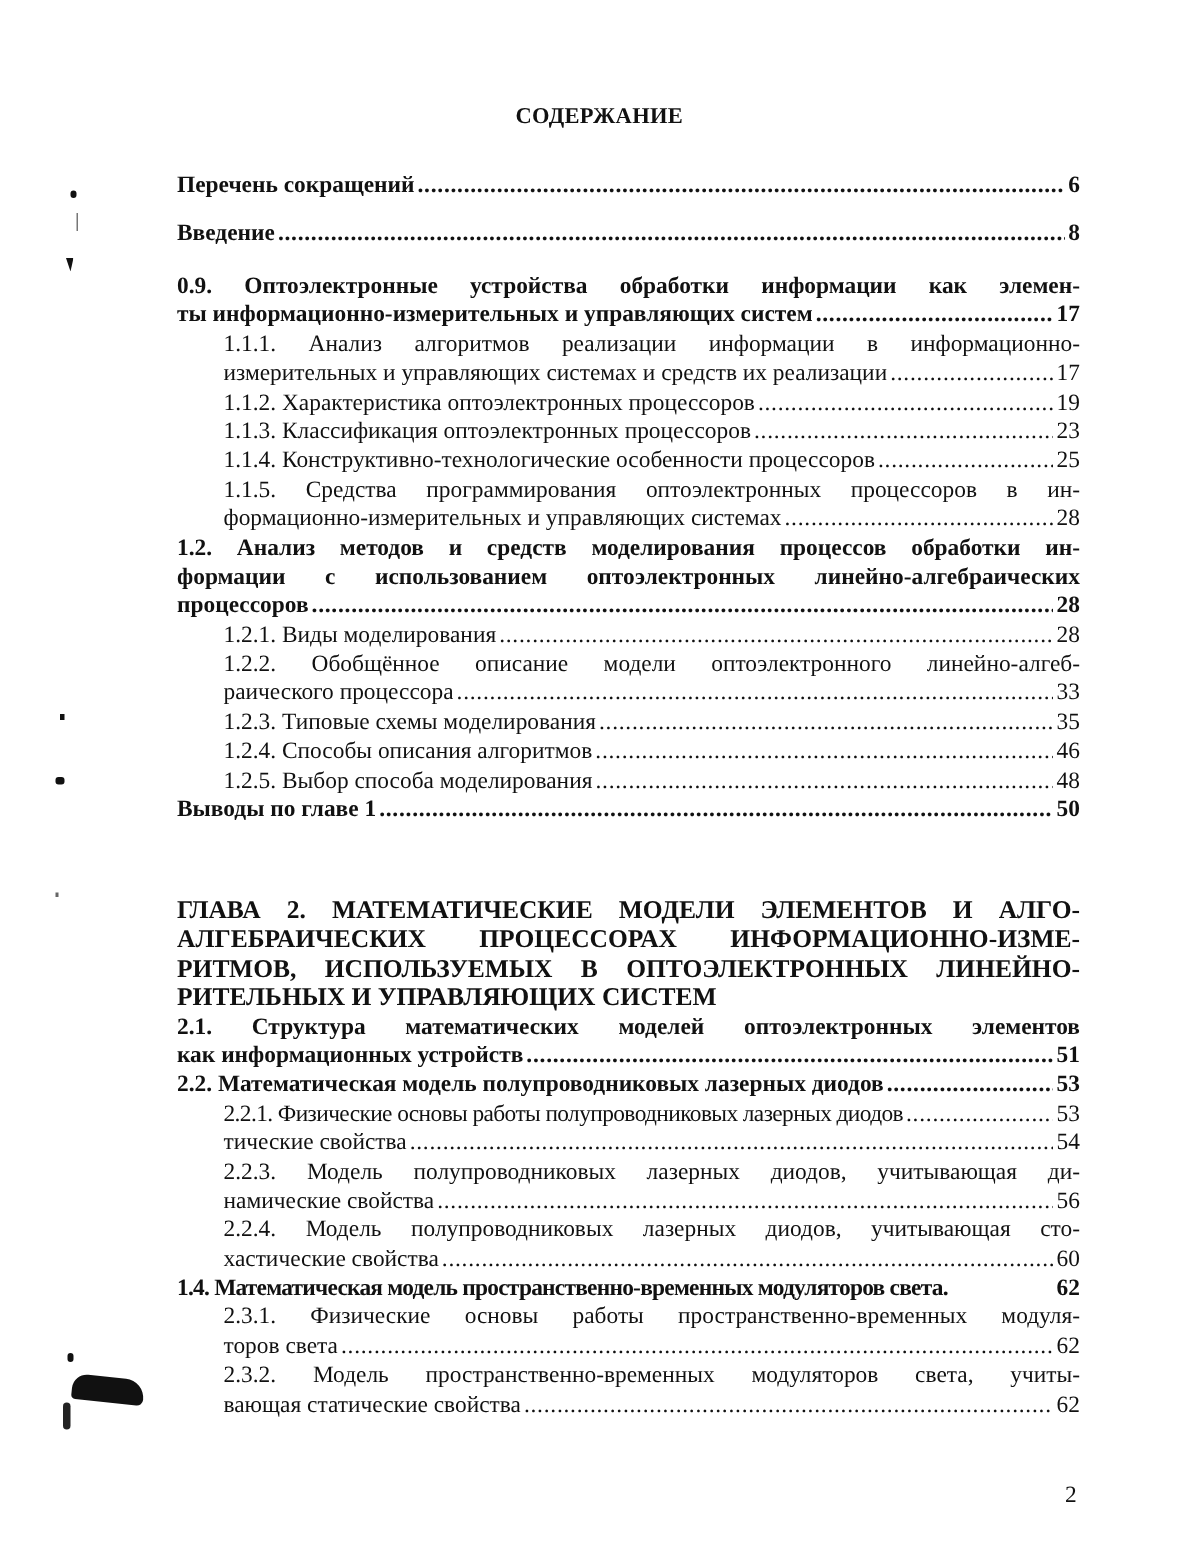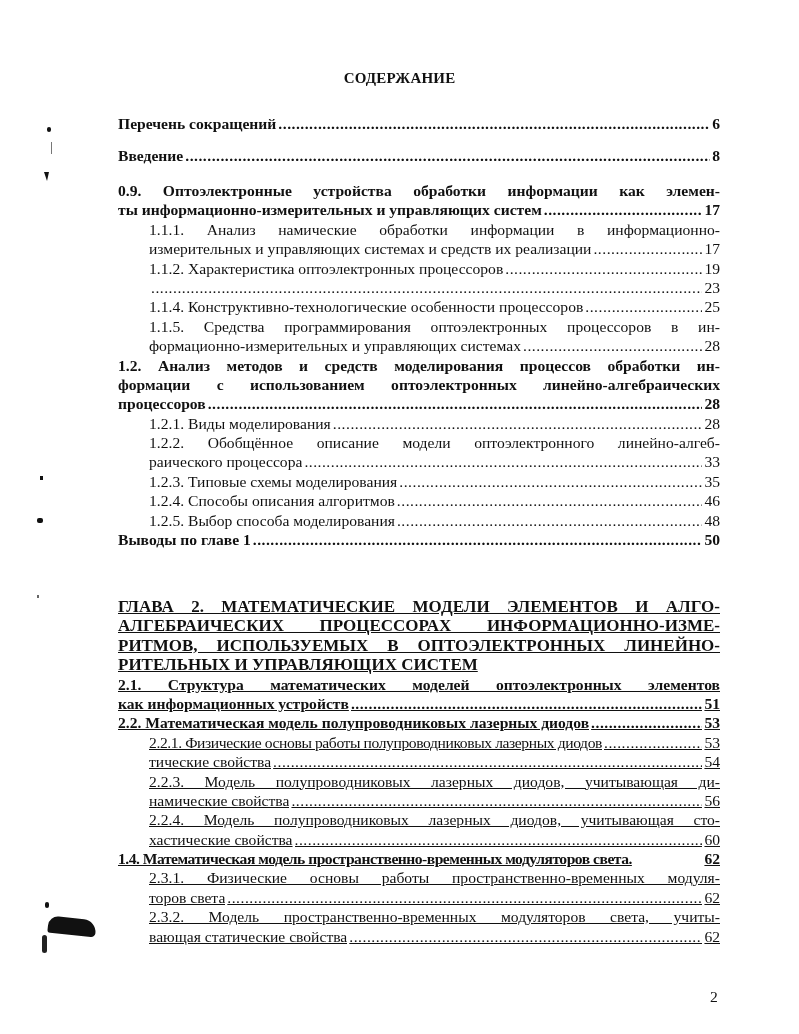--- a/index.html
+++ b/index.html
@@ -50,35 +50,36 @@
         </div>
       <div class="line b">
         <span class="txt">ты информационно-измерительных и управляющих систем</span>
         <span class="dots"></span>
         <span class="pg">17</span>
       </div>
     </div>
 
     <div class="ind">
       <div class="line">
-          <span class="justify">1.1.1. Анализ намические обработки информации в информационно-</span>
+          <span class="justify">1.1.1. Анализ алгоритмов реализации информации в информационно-</span>
         </div>
       <div class="line">
         <span class="txt">измерительных и управляющих системах и средств их реализации</span>
         <span class="dots"></span>
         <span class="pg">17</span>
       </div>
     </div>
 
     <div class="ind line">
       <span class="txt">1.1.2. Характеристика оптоэлектронных процессоров</span>
       <span class="dots"></span>
       <span class="pg">19</span>
     </div>
     <div class="ind line">
+      <span class="txt">1.1.3. Классификация оптоэлектронных процессоров</span>
       <span class="dots"></span>
       <span class="pg">23</span>
     </div>
     <div class="ind line">
       <span class="txt">1.1.4. Конструктивно-технологические особенности процессоров</span>
       <span class="dots"></span>
       <span class="pg">25</span>
     </div>
 
     <div class="ind">
@@ -139,21 +140,21 @@
       <span class="pg">48</span>
     </div>
 
     <div class="line b">
       <span class="txt">Выводы по главе 1</span>
       <span class="dots"></span>
       <span class="pg">50</span>
     </div>
   </div>
 
-  <div class="toc" style="top:597px;text-decoration:underline;">
+  <div class="toc" style="top:597px;">
     <div>
       <div class="line chap">
           <span class="justify">ГЛАВА 2. МАТЕМАТИЧЕСКИЕ МОДЕЛИ ЭЛЕМЕНТОВ И АЛГО-</span>
         </div>
       <div class="line chap">
           <span class="justify">АЛГЕБРАИЧЕСКИХ ПРОЦЕССОРАХ ИНФОРМАЦИОННО-ИЗМЕ-</span>
         </div>
       <div class="line chap">
           <span class="justify">РИТМОВ, ИСПОЛЬЗУЕМЫХ В ОПТОЭЛЕКТРОННЫХ ЛИНЕЙНО-</span>
         </div>

